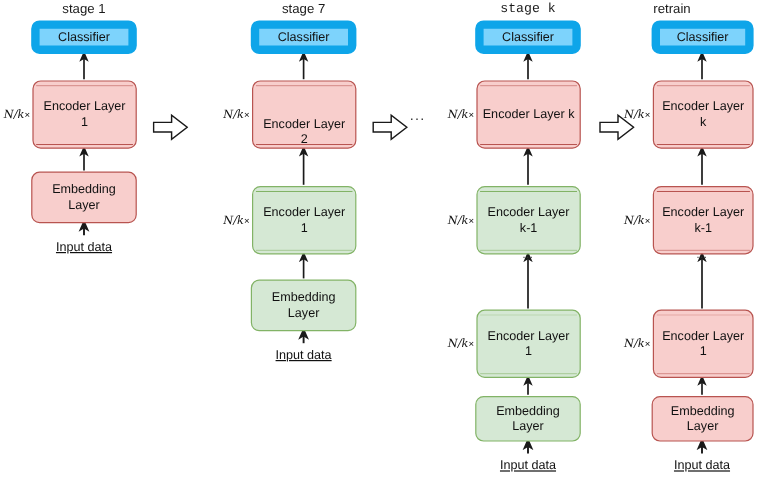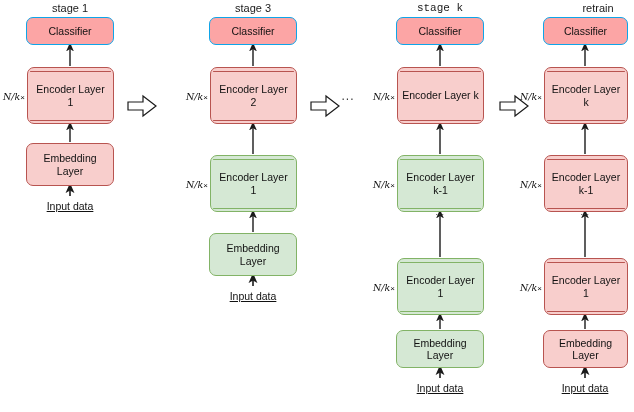--- a/index.html
+++ b/index.html
@@ -35,22 +35,22 @@
     display: flex;
     align-items: center;
     justify-content: center;
     text-align: center;
     font-size: 10.5px;
     line-height: 1.15;
     color: #111111;
     padding: 1px 4px;
   }
   .box.classifier {
-    background: #fca5a5;
-    border: 1px solid #0ea5e9;
+    background: #7dd3fc;
+    border: 7px solid #0ea5e9;
     text-align: center;
   }
   .box.red {
     background: #f8cecc;
     border: 1.3px solid #b85450;
   }
   .box.green {
     background: #d5e8d4;
     border: 1.3px solid #82b366;
   }
@@ -155,38 +155,38 @@
         <line x1="440" y1="378" x2="440" y2="370" stroke="#1a1a1a" stroke-width="1.6" marker-end="url(#ah)"></line>
         <line x1="585" y1="66" x2="585" y2="47" stroke="#1a1a1a" stroke-width="1.4" marker-end="url(#ah)"></line>
         <line x1="585" y1="154" x2="585" y2="126" stroke="#1a1a1a" stroke-width="1.4" marker-end="url(#ah)"></line>
         <line x1="585" y1="257" x2="585" y2="214" stroke="#1a1a1a" stroke-width="1.4" marker-end="url(#ah)"></line>
         <line x1="585" y1="329" x2="585" y2="317" stroke="#1a1a1a" stroke-width="1.4" marker-end="url(#ah)"></line>
         <line x1="585" y1="378" x2="585" y2="370" stroke="#1a1a1a" stroke-width="1.6" marker-end="url(#ah)"></line>
       </g>
   </svg>
   <div id="titles">
       <div class="col-title" style="left: 70px; top: 2px;">stage 1</div>
-      <div class="col-title" style="left: 253px; top: 2px;">stage 3</div>
+      <div class="col-title" style="left: 253px; top: 2px;">stage 7</div>
       <div class="col-title" style="left: 440px; top: 2px; font-family: Liberation Mono, monospace;">stage k</div>
-      <div class="col-title" style="left: 560px; top: 2px; margin-left: 38px;">retrain</div>
+      <div class="col-title" style="left: 560px; top: 2px;">retrain</div>
     </div>
   <div id="boxes">
       <div class="box classifier" style="left: 26px; top: 17px; width: 88px; height: 28px;">
         <span>Classifier</span>
       </div>
       <div class="box red stack" style="left: 27px; top: 67px; width: 87px; height: 57px;">
         <span>Encoder Layer 1</span>
       </div>
       <div class="box red" style="left: 26px; top: 143px; width: 88px; height: 43px;">
         <span>Embedding Layer</span>
       </div>
       <div class="box classifier" style="left: 209px; top: 17px; width: 88px; height: 28px;">
         <span>Classifier</span>
       </div>
-      <div class="box red stack" style="left: 210px; top: 67px; width: 87px; height: 57px;">
+      <div class="box red stack" style="left: 210px; top: 67px; width: 87px; height: 57px; align-items: flex-end;">
         <span>Encoder Layer 2</span>
       </div>
       <div class="box green stack" style="left: 210px; top: 155px; width: 87px; height: 57px;">
         <span>Encoder Layer 1</span>
       </div>
       <div class="box green" style="left: 209px; top: 233px; width: 88px; height: 43px;">
         <span>Embedding Layer</span>
       </div>
       <div class="box classifier" style="left: 396px; top: 17px; width: 88px; height: 28px;">
         <span>Classifier</span>

